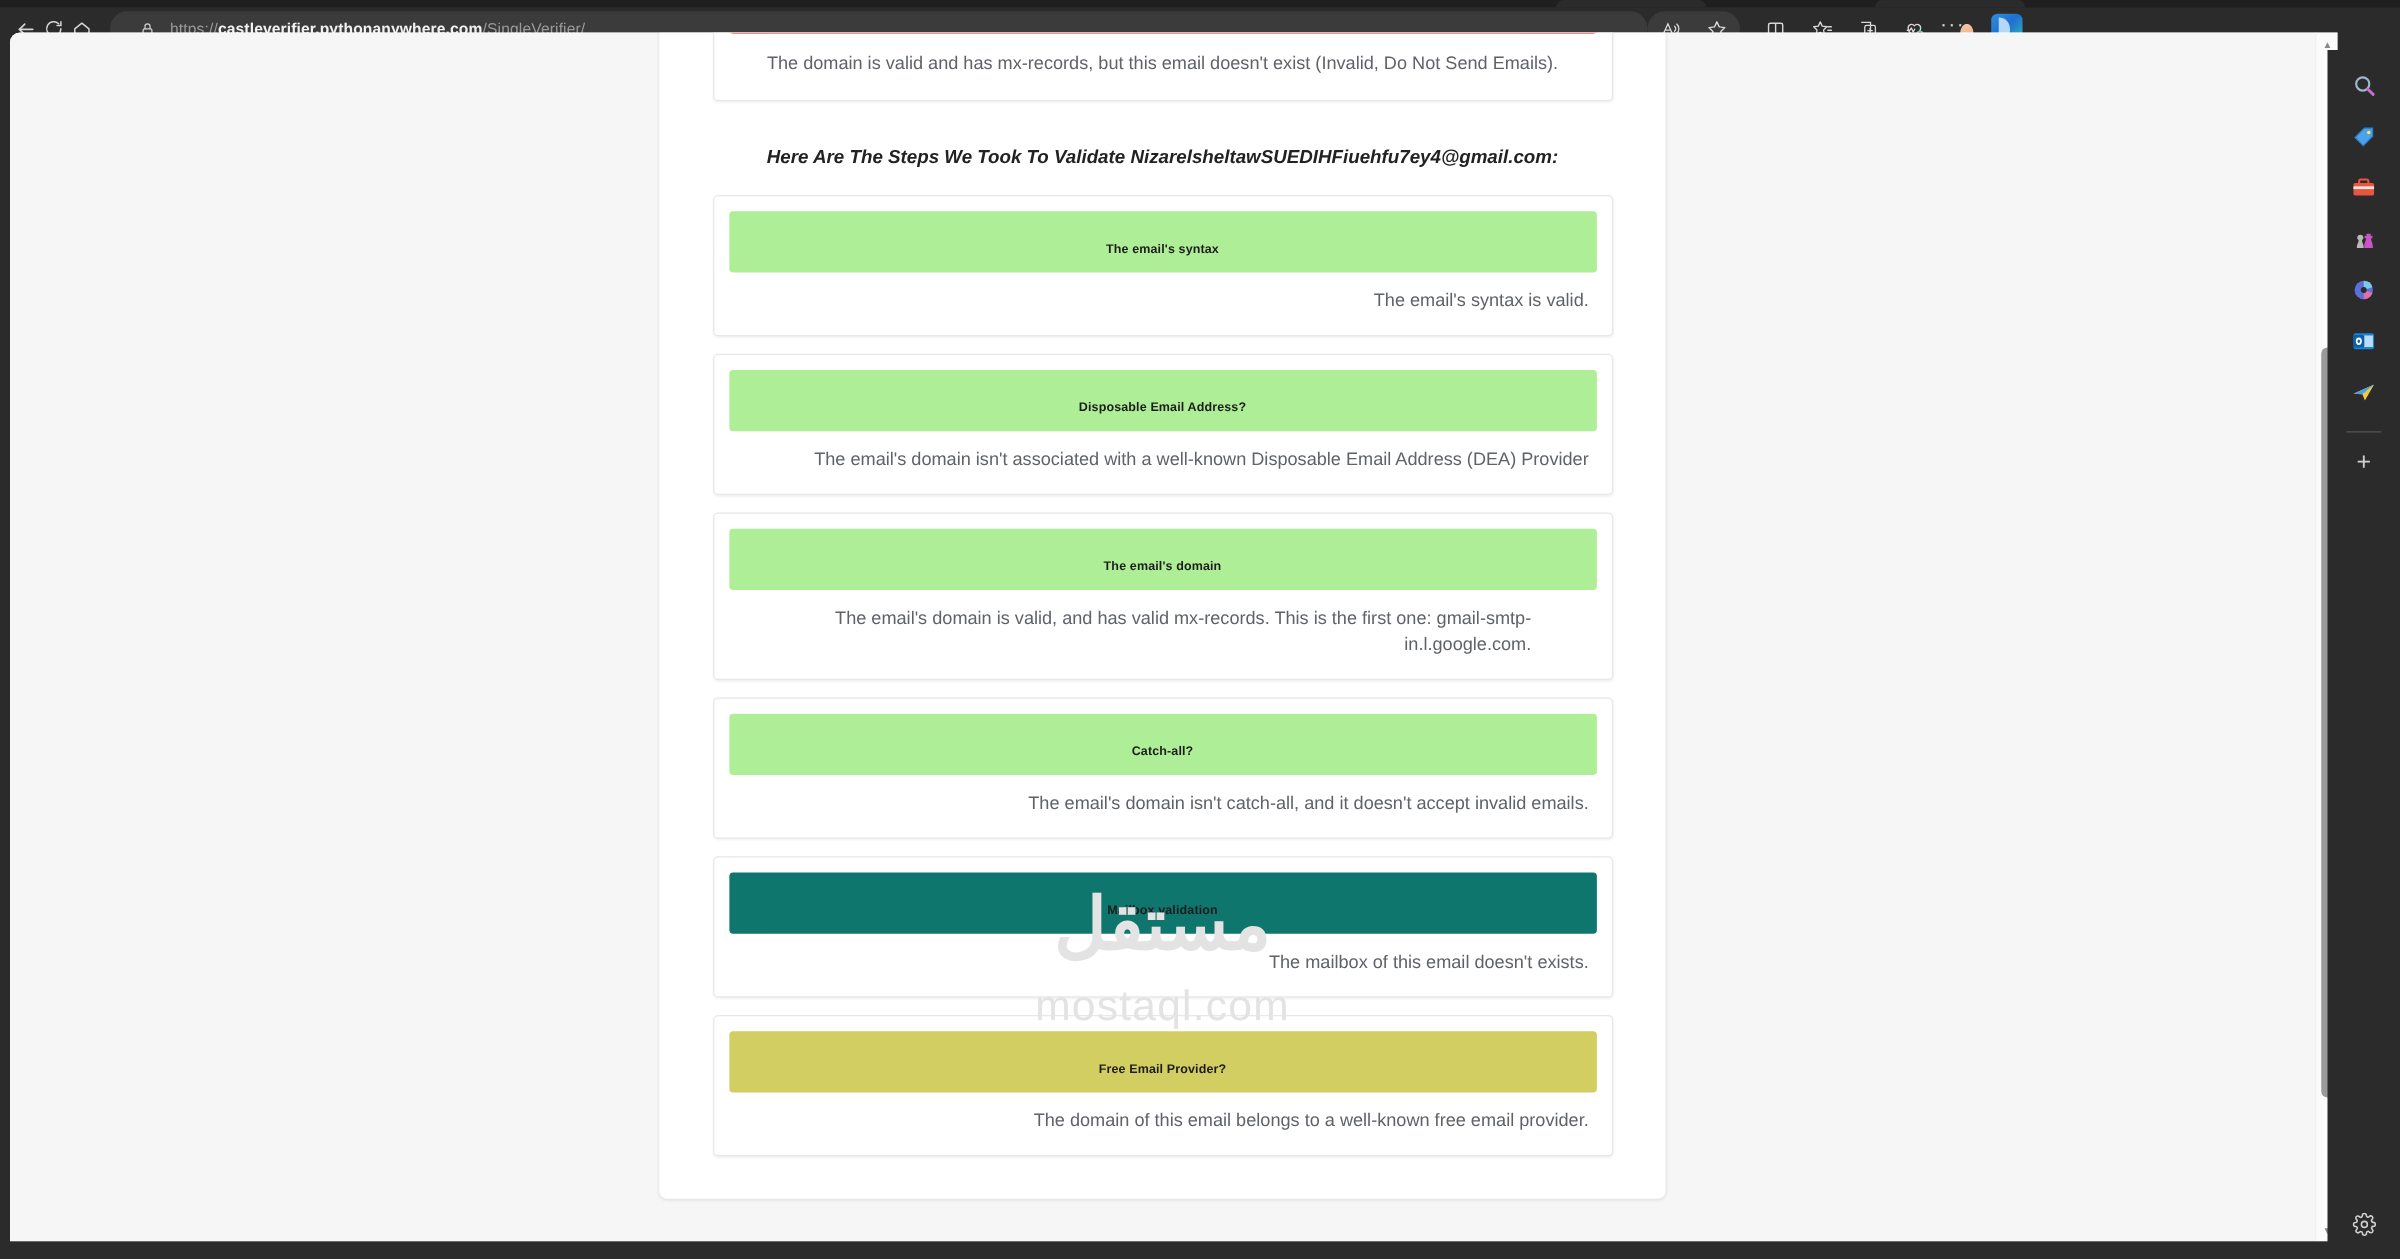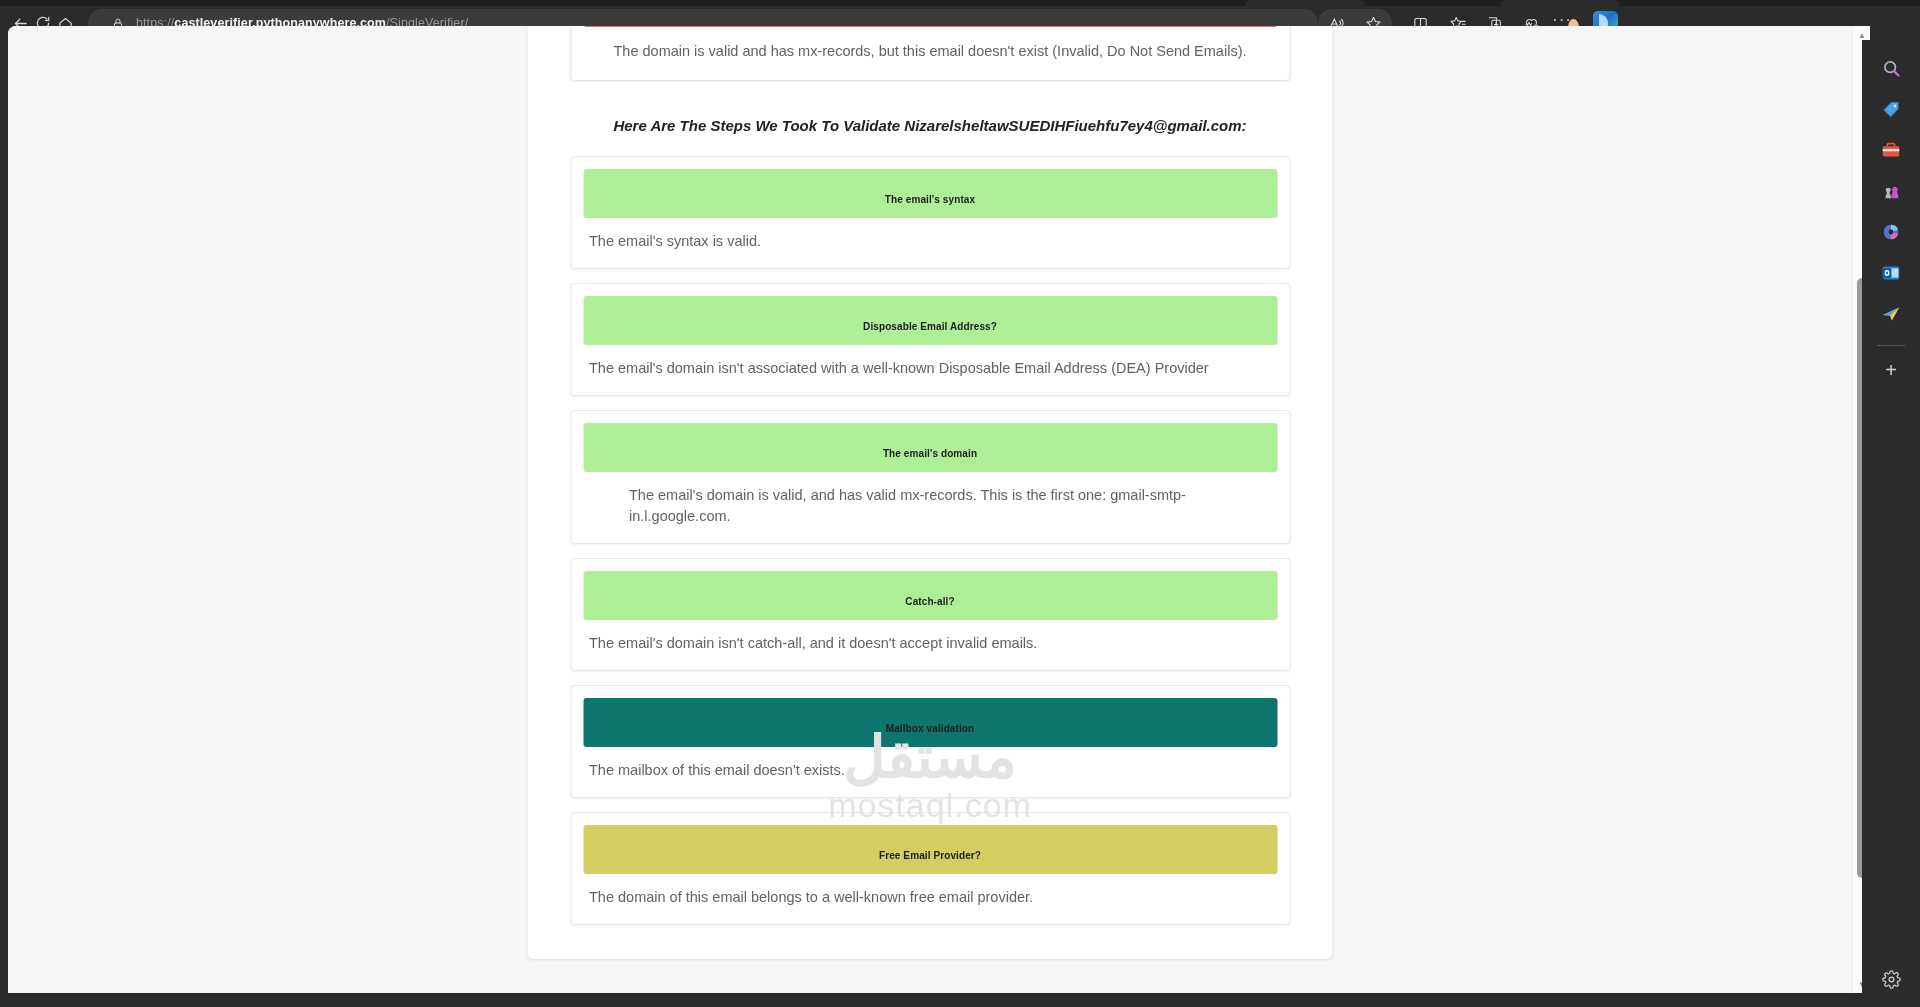--- a/index.html
+++ b/index.html
@@ -123,33 +123,33 @@
     box-shadow: 0 1px 2px rgba(0,0,0,.06);
     overflow: hidden;
   }
   .step-head {
     margin: 12px 12px 0; border-radius: 3px;
     text-align: center; font-size: 10px; font-weight: 700;
     color: #1d1d1d; padding: 25px 0 13px;
     letter-spacing: .1px;
   }
   .step-body {
-    color: #5f6368; font-size: 14.5px; text-align: left;
+    color: #5f6368; font-size: 14.5px; text-align: right;
     padding: 13px 18px 16px; line-height: 1.45;
   }
 
   
   .watermark {
     position: absolute; left: 50%; transform: translateX(-50%);
     bottom: 168px; text-align: center;
     color: #e3e3e3; pointer-events: none; user-select: none;
     z-index: 5;
   }
   .wm-ar { font-size: 58px; font-weight: 700; line-height: .95; letter-spacing: 2px; }
-  .wm-en { font-size: 34px; font-weight: 400; letter-spacing: 1px; margin-top: 2px; text-align: right; }
+  .wm-en { font-size: 34px; font-weight: 400; letter-spacing: 1px; margin-top: 19px; text-align: right; }
 
   
   .pscroll {
     position: absolute; top: 0; right: 0; width: 18px; height: 100%;
     background: #fbfbfb; border-left: 1px solid #efefef;
   }
   .pscroll .arrow {
     position: absolute; left: 0; width: 18px; height: 18px;
     display: flex; align-items: center; justify-content: center;
     color: #8a8a8a; font-size: 8px;
@@ -290,21 +290,21 @@
             <div class="step-body">The email's syntax is valid.</div>
           </div>
 
           <div class="step">
             <div class="step-head" style="background:#aeee96">Disposable Email Address?</div>
             <div class="step-body">The email's domain isn't associated with a well-known Disposable Email Address (DEA) Provider</div>
           </div>
 
           <div class="step">
             <div class="step-head" style="background:#aeee96">The email's domain</div>
-            <div class="step-body" style="padding-left:58px;padding-right:84px">The email's domain is valid, and has valid mx-records. This is the first one: gmail-smtp-in.l.google.com.</div>
+            <div class="step-body" style="padding-left:58px;padding-right:64px">The email's domain is valid, and has valid mx-records. This is the first one: gmail-smtp-in.l.google.com.</div>
           </div>
 
           <div class="step">
             <div class="step-head" style="background:#aeee96">Catch-all?</div>
             <div class="step-body">The email's domain isn't catch-all, and it doesn't accept invalid emails.</div>
           </div>
 
           <div class="step">
             <div class="step-head" style="background:#0f766e">Mailbox validation</div>
             <div class="step-body">The mailbox of this email doesn't exists.</div>

